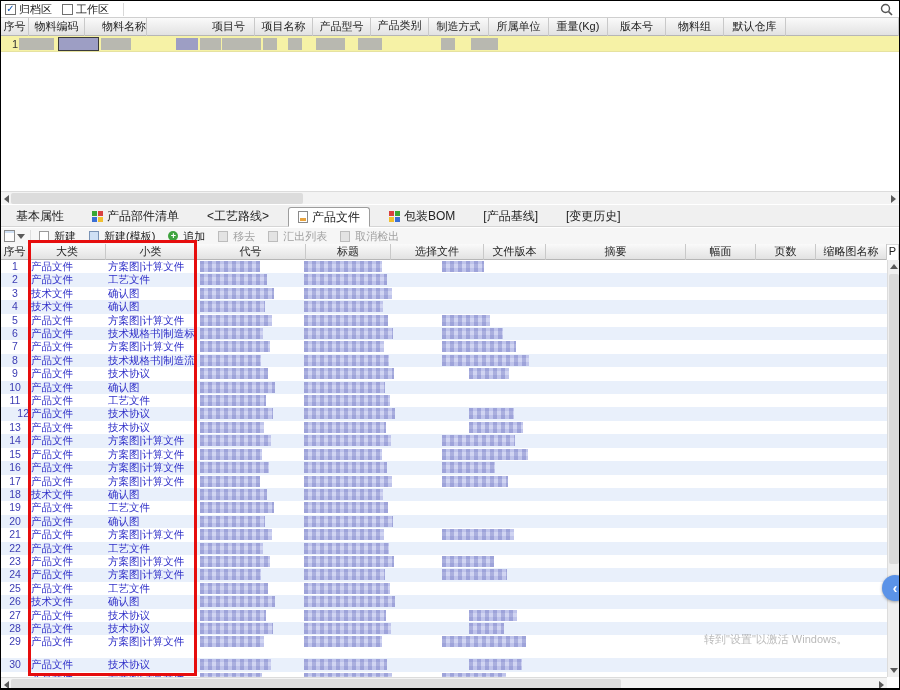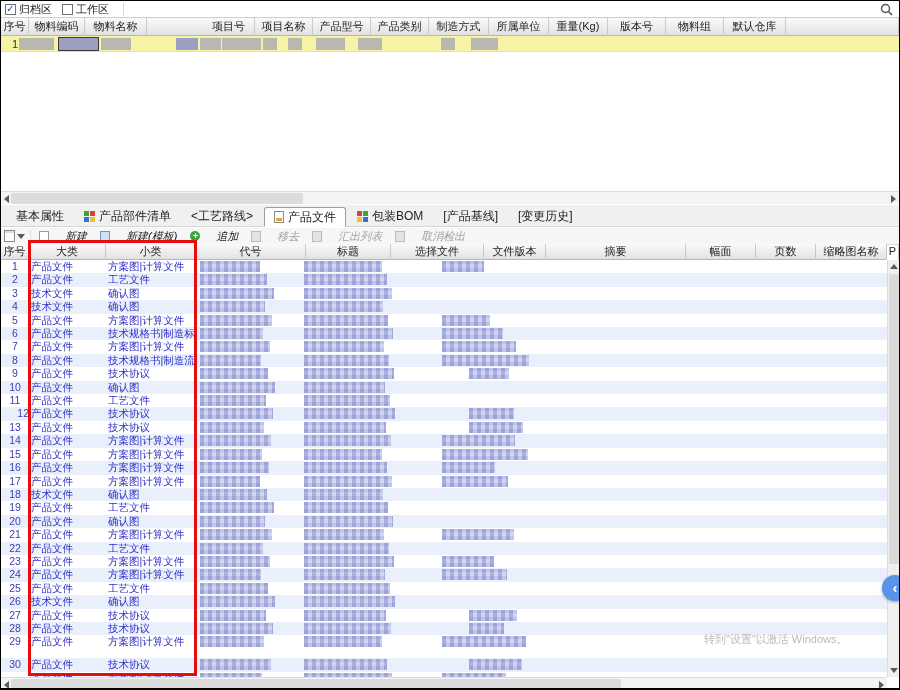--- a/index.html
+++ b/index.html
@@ -29,31 +29,31 @@
   .hthumb { position:absolute; top:1px; height:11px; background:#dcdcdc; border-radius:2px; }
   .arr { position:absolute; width:0; height:0; }
   .arr.l { border-top:4px solid transparent; border-bottom:4px solid transparent; border-right:5px solid #5a5a5a; }
   .arr.r { border-top:4px solid transparent; border-bottom:4px solid transparent; border-left:5px solid #5a5a5a; }
   .arr.u { border-left:4px solid transparent; border-right:4px solid transparent; border-bottom:5px solid #5a5a5a; }
   .arr.d { border-left:4px solid transparent; border-right:4px solid transparent; border-top:5px solid #5a5a5a; }
   .vscroll { position:absolute; width:12px; background:#efefef; border-left:1px solid #dcdcdc; }
   .vthumb { position:absolute; left:1px; width:10px; background:#dadada; border-radius:2px; }
 
   
-  .tabbar { position:absolute; left:0; top:204px; width:898px; height:22px; background:#f0f0f0; border-bottom:1px solid #d5d5d5; display:flex; align-items:flex-end; padding-left:6px; gap:2px; }
+  .tabbar { position:absolute; left:0; top:204px; width:898px; height:22px; background:#f0f0f0; border-bottom:1px solid #d5d5d5; display:flex; align-items:flex-end; padding-left:6px; gap:10px; }
   .tab { height:20px; display:inline-flex; align-items:center; gap:4px; padding:0 9px; font-size:12px; color:#222; cursor:default; white-space:nowrap; }
   .tab.active { background:#fff; border:1px solid #9d9d9d; border-bottom:1px solid #fff; border-radius:3px 3px 0 0; position:relative; top:1px; }
   .ig { display:inline-grid; grid-template-columns:5px 5px; grid-template-rows:5px 5px; gap:1px; }
   .ig i { display:block; }
   .idoc { width:10px; height:12px; background:#fff; border:1px solid #8a8a8a; position:relative; }
   .idoc::after { content:""; position:absolute; left:1px; bottom:1px; width:6px; height:3px; background:#e8a33d; }
 
   
   .toolbar { position:absolute; left:0; top:227px; width:898px; height:17px; background:#f6f6f6; border-bottom:1px solid #d9d9d9; display:flex; align-items:center; padding-left:3px; gap:3px; font-size:11px; }
-  .tbtn { display:inline-flex; align-items:center; gap:16px; padding:0 5px; height:16px; color:#222; cursor:default; white-space:nowrap;font-style:italic; }
+  .tbtn { display:inline-flex; align-items:center; gap:5px; padding:0 5px; height:16px; color:#222; cursor:default; white-space:nowrap; }
   .tbtn.disabled { color:#a0a0a0; }
   .tb-sep { width:1px; height:12px; background:#dedede; }
   .mini { width:10px; height:11px; display:inline-block; background:#fff; border:1px solid #9a9a9a; }
   .mini.blue { background:#cfe0f5; border-color:#7a93b5; }
   .mini.gray { background:#e3e3e3; border-color:#bcbcbc; }
   .plus { width:10px; height:10px; border-radius:50%; background:#3fa33f; color:#fff; font-size:9px; line-height:10px; text-align:center; display:inline-block; font-weight:bold; }
   .viewico { display:inline-flex; align-items:center; gap:2px; margin-right:2px; }
   .viewico .sheet { width:11px; height:12px; border:1px solid #8a8a8a; background:#fdfdfd; box-shadow:inset 0 2px 0 #cfe0f5; }
 
   
@@ -93,26 +93,26 @@
     <span class="topbar-sep"></span>
     <svg class="search-ico" viewBox="0 0 13 13">
       <circle cx="5.5" cy="5.5" r="4" fill="none" stroke="#555" stroke-width="1.4"></circle>
       <line x1="8.6" y1="8.6" x2="12" y2="12" stroke="#555" stroke-width="1.6"></line>
     </svg>
   </div>
 
   <div class="tt-header" id="ttHeader">
       <span class="th-cell" style="width: 28px;">序号</span>
       <span class="th-cell" style="width: 56px;">物料编码</span>
-      <span class="th-cell" style="width: 62px;">物料名称</span>
+      <span class="th-cell" style="width: 62px; text-align: right;">物料名称</span>
       <span class="th-cell" style="width: 56px; margin-top: 44px;">工号</span>
       <span class="th-cell" style="width: 52px;">项目号</span>
       <span class="th-cell" style="width: 58px;">项目名称</span>
       <span class="th-cell" style="width: 58px;">产品型号</span>
-      <span class="th-cell" style="width: 58px;">产品类别</span>
+      <span class="th-cell" style="width: 58px; font-family: Liberation Mono, monospace;">产品类别</span>
       <span class="th-cell" style="width: 60px;">制造方式</span>
       <span class="th-cell" style="width: 60px;">所属单位</span>
       <span class="th-cell" style="width: 59px;">重量(Kg)</span>
       <span class="th-cell" style="width: 58px;">版本号</span>
       <span class="th-cell" style="width: 58px;">物料组</span>
       <span class="th-cell" style="width: 62px;">默认仓库</span>
       <span class="th-cell" style="width: 113px;"></span>
     </div>
   <div class="tt-row1">
     <span class="rownum">1</span>

